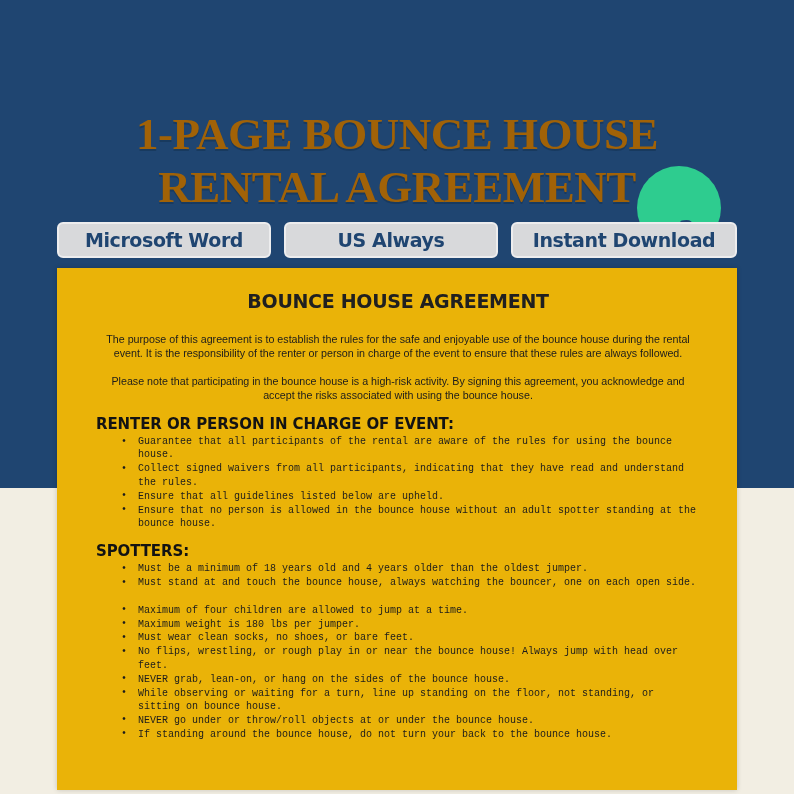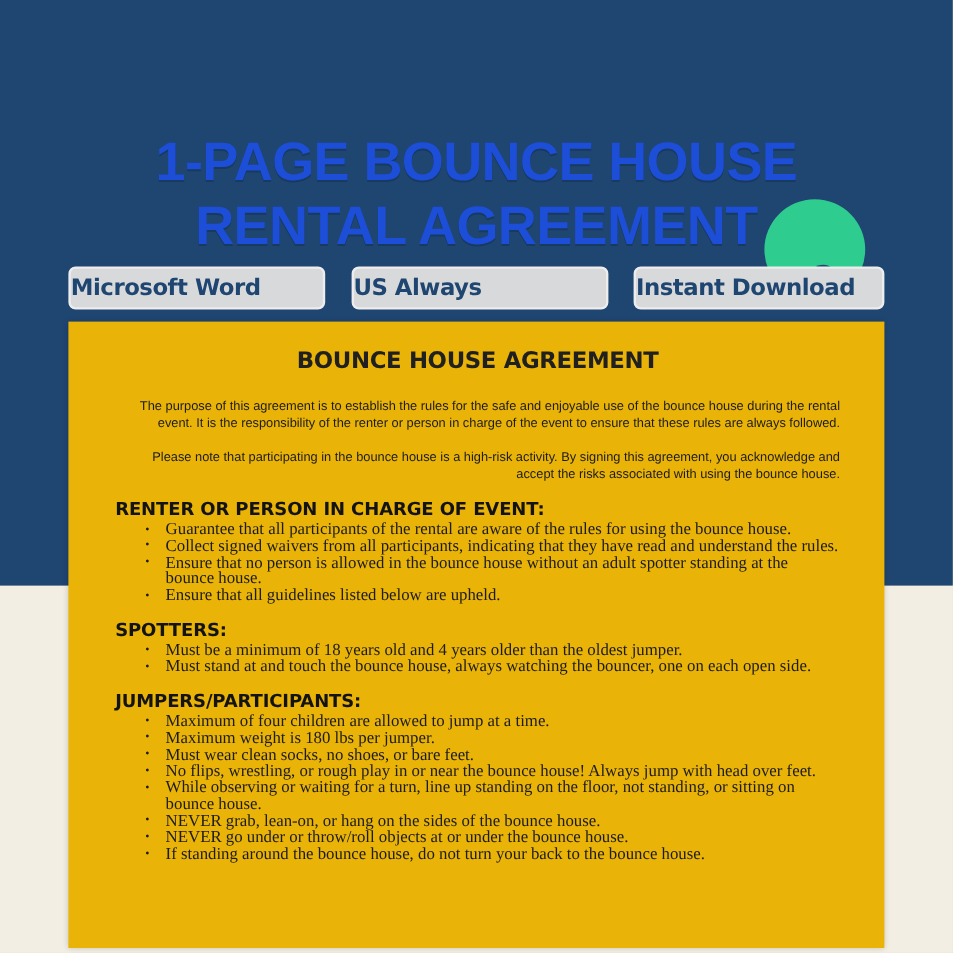--- a/index.html
+++ b/index.html
@@ -35,26 +35,26 @@
   #hero {
     position: absolute;
     left: 0;
     top: 108px;
     width: 794px;
     text-align: center;
     z-index: 4;
   }
   #hero .line {
     display: block;
-    font-family: Liberation Sans, sans-serif;
+    font-family: Liberation Serif, serif;
     font-weight: 700;
     font-size: 45px;
     line-height: 53px;
     letter-spacing: -0.5px;
-    color: #1d4ed8;
+    color: #a16207;
     text-transform: uppercase;
     white-space: nowrap;
     text-shadow: 0 2px 0 rgba(12,36,62,0.35);
   }
 
   
   #version-badge {
     position: absolute;
     left: 637px;
     top: 166px;
@@ -90,27 +90,27 @@
     align-items: stretch;
     z-index: 6;
   }
   .feature-button {
     flex: 0 0 auto;
     background: #D8D9DB;
     border: 2px solid #EDEDEE;
     border-radius: 6px;
     display: flex;
     align-items: center;
-    justify-content: flex-start;
+    justify-content: center;
     box-sizing: border-box;
     cursor: pointer;
   }
   .feature-button:nth-child(1) { width: 214px; }
   .feature-button:nth-child(2) { width: 214px; }
-  .feature-button:nth-child(3) { width: 209px; }
+  .feature-button:nth-child(3) { width: 226px; }
   .feature-button .btn-label {
     font-family: "DejaVu Sans", sans-serif;
     font-weight: 700;
     font-size: 19px;
     line-height: 19px;
     color: #1F4571;
     letter-spacing: -0.4px;
     white-space: nowrap;
   }
 
@@ -145,21 +145,21 @@
     letter-spacing: -0.3px;
     margin: 0 0 21px 0;
   }
 
   .doc-para {
     font-family: "Liberation Sans", sans-serif;
     font-size: 10.7px;
     line-height: 13.5px;
     color: #1C1C1C;
     margin: 0 0 15px 0;
-    text-align: right;
+    text-align: center;
   }
 
   .doc-section {
     margin: 0 0 3px 0;
   }
   .section-heading {
     font-family: "DejaVu Sans", sans-serif;
     font-weight: 700;
     font-size: 15px;
     line-height: 15px;
@@ -169,22 +169,22 @@
     text-transform: uppercase;
   }
   .section-list {
     list-style: none;
     margin: 0 0 14px 0;
     padding: 0;
   }
   .section-list li {
     position: relative;
     padding-left: 42px;
-    font-family: Liberation Serif, serif;
-    font-size: 14px;
+    font-family: Liberation Mono, monospace;
+    font-size: 10px;
     line-height: 13.4px;
     color: #1C1C1C;
     margin: 0 0 0.5px 0;
   }
   .section-list li::before {
     content: "\2022";
     position: absolute;
     left: 25px;
     top: -0.5px;
     font-size: 10px;
@@ -227,42 +227,39 @@
 
       <p class="doc-para">The purpose of this agreement is to establish the rules for the safe and enjoyable use of the bounce house during the rental event. It is the responsibility of the renter or person in charge of the event to ensure that these rules are always followed.</p>
       <p class="doc-para">Please note that participating in the bounce house is a high-risk activity. By signing this agreement, you acknowledge and accept the risks associated with using the bounce house.</p>
 
       <div class="doc-section">
         <div class="section-heading">RENTER OR PERSON IN CHARGE OF EVENT:</div>
       </div>
       <ul class="section-list">
         <li>Guarantee that all participants of the rental are aware of the rules for using the bounce house.</li>
         <li>Collect signed waivers from all participants, indicating that they have read and understand the rules.</li>
+        <li>Ensure that all guidelines listed below are upheld.</li>
         <li>Ensure that no person is allowed in the bounce house without an adult spotter standing at the bounce house.</li>
-        <li>Ensure that all guidelines listed below are upheld.</li>
       </ul>
 
       <div class="doc-section">
         <div class="section-heading">SPOTTERS:</div>
       </div>
       <ul class="section-list">
         <li>Must be a minimum of 18 years old and 4 years older than the oldest jumper.</li>
         <li>Must stand at and touch the bounce house, always watching the bouncer, one on each open side.</li>
       </ul>
 
-      <div class="doc-section">
-        <div class="section-heading">JUMPERS/PARTICIPANTS:</div>
-      </div>
       <ul class="section-list tight">
         <li>Maximum of four children are allowed to jump at a time.</li>
         <li>Maximum weight is 180 lbs per jumper.</li>
         <li>Must wear clean socks, no shoes, or bare feet.</li>
         <li>No flips, wrestling, or rough play in or near the bounce house! Always jump with head over feet.</li>
+        <li>NEVER grab, lean-on, or hang on the sides of the bounce house.</li>
         <li>While observing or waiting for a turn, line up standing on the floor, not standing, or sitting on bounce house.</li>
-        <li>NEVER grab, lean-on, or hang on the sides of the bounce house.</li>
         <li>NEVER go under or throw/roll objects at or under the bounce house.</li>
         <li>If standing around the bounce house, do not turn your back to the bounce house.</li>
       </ul>
 
     </div>
   </div>
 
 </div>
 
 </body></html>

